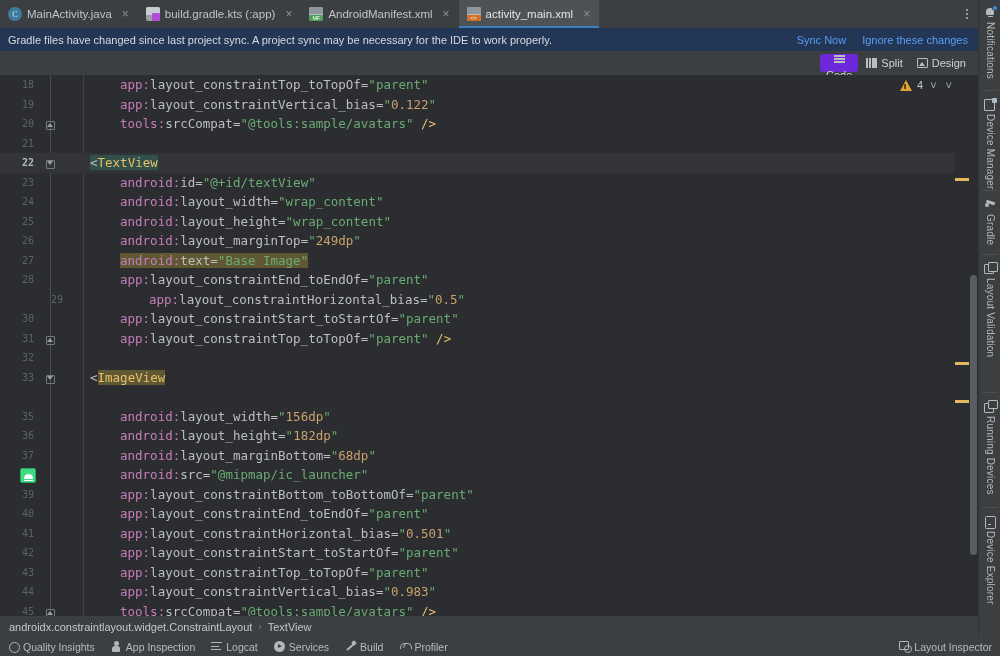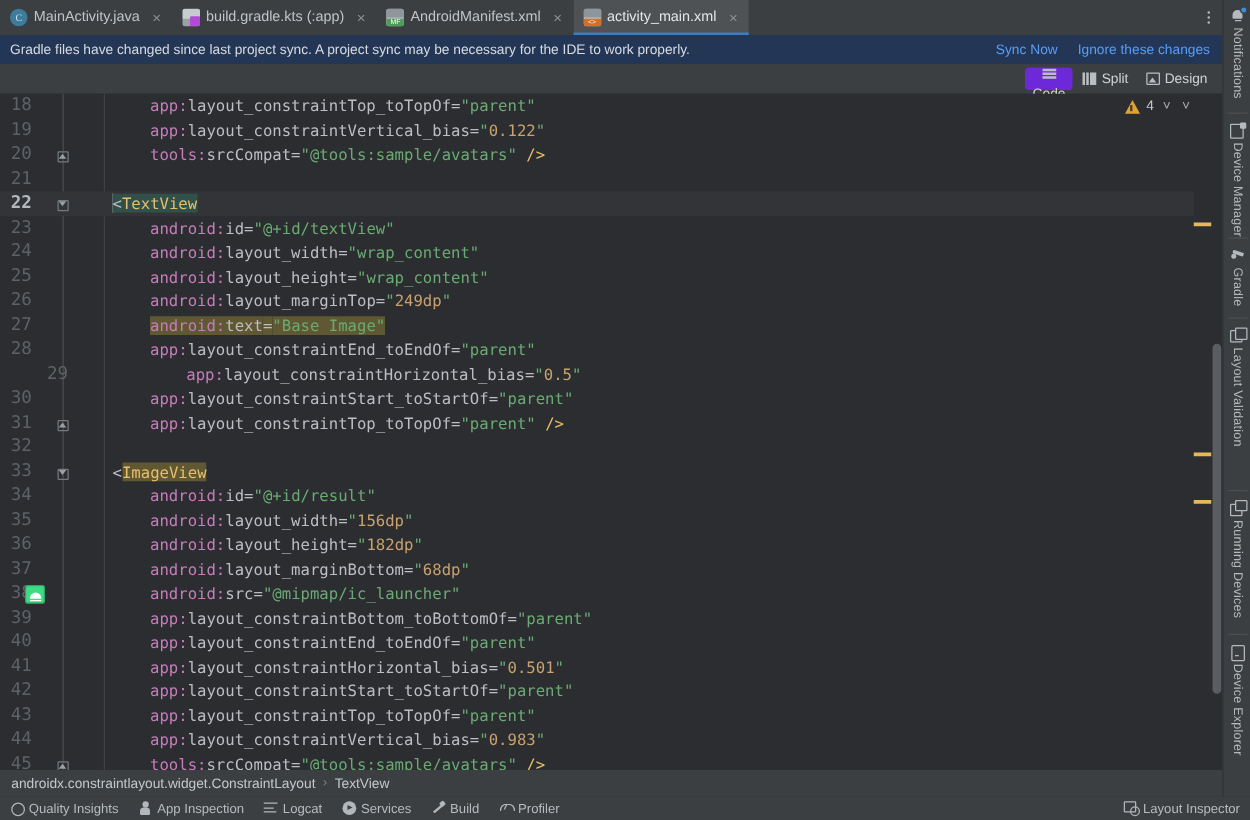--- a/index.html
+++ b/index.html
@@ -115,22 +115,22 @@
     position: relative;
   }
   .warntri::after{ content:""; position:absolute; left:-2px; top:4px; width:2px;height:5px;
                    background:#5a4318; }
   .chev { font-size: 11px; color: #a9aeb2; padding: 0 2px; cursor: default; }
 
   .codearea { position: absolute; left: 0; top: 0; width: 955px; height: 541px; }
   .row { position: relative; height: 19.5px; white-space: pre; }
   .row.cur { background: #323438; }
   .gutnum {
-    position: absolute; left: 0; width: 34px; text-align: center;
-    font-family: "DejaVu Sans Mono", monospace; font-size: 14px;
+    position: absolute; left: 0; width: 34px; text-align: right;
+    font-family: "DejaVu Sans Mono", monospace; font-size: 10px;
     color: #5e6266; line-height: 19.5px;
   }
   .row.cur .gutnum { color: #b4b9bd; font-weight: bold; }
   .fold {
     position: absolute; left: 45px; top: 6px; width: 9px; height: 9px;
   }
   .fold.open::before, .fold.close::before {
     content:""; position:absolute; left:1px; top:1px; width:7px; height:7px;
     border:1px solid #757a7f; border-radius:1px;
   }
@@ -364,21 +364,20 @@
         <div class="row" style="top: 117px; position: absolute; left: 0px; right: 0px;"><span class="gutnum">24</span><span class="code" style="left: 120px;"><span class="ns">android:</span><span class="attr">layout_width</span><span class="pct">=</span><span class="str">"wrap_content"</span></span></div>
         <div class="row" style="top: 136.5px; position: absolute; left: 0px; right: 0px;"><span class="gutnum">25</span><span class="code" style="left: 120px;"><span class="ns">android:</span><span class="attr">layout_height</span><span class="pct">=</span><span class="str">"wrap_content"</span></span></div>
         <div class="row" style="top: 156px; position: absolute; left: 0px; right: 0px;"><span class="gutnum">26</span><span class="code" style="left: 120px;"><span class="ns">android:</span><span class="attr">layout_marginTop</span><span class="pct">=</span><span class="str">"</span><span class="num">249dp</span><span class="str">"</span></span></div>
         <div class="row" style="top: 175.5px; position: absolute; left: 0px; right: 0px;"><span class="gutnum">27</span><span class="code" style="left: 120px;"><span class="ns olivehl">android:</span><span class="attr olivehl">text</span><span class="pct olivehl">=</span><span class="str olivehl">"Base Image"</span></span></div>
         <div class="row" style="top: 195px; position: absolute; left: 0px; right: 0px;"><span class="gutnum">28</span><span class="code" style="left: 120px;"><span class="ns">app:</span><span class="attr">layout_constraintEnd_toEndOf</span><span class="pct">=</span><span class="str">"parent"</span></span></div>
         <div class="row" style="top: 214.5px; position: absolute; left: 0px; right: 0px; margin-left: 29px;"><span class="gutnum">29</span><span class="code" style="left: 120px;"><span class="ns">app:</span><span class="attr">layout_constraintHorizontal_bias</span><span class="pct">=</span><span class="str">"</span><span class="num">0.5</span><span class="str">"</span></span></div>
         <div class="row" style="top: 234px; position: absolute; left: 0px; right: 0px;"><span class="gutnum">30</span><span class="code" style="left: 120px;"><span class="ns">app:</span><span class="attr">layout_constraintStart_toStartOf</span><span class="pct">=</span><span class="str">"parent"</span></span></div>
         <div class="row" style="top: 253.5px; position: absolute; left: 0px; right: 0px;"><span class="gutnum">31</span><span class="fold close"></span><span class="code" style="left: 120px;"><span class="ns">app:</span><span class="attr">layout_constraintTop_toTopOf</span><span class="pct">=</span><span class="str">"parent"</span><span> </span><span class="slash">/&gt;</span></span></div>
         <div class="row" style="top: 273px; position: absolute; left: 0px; right: 0px;"><span class="gutnum">32</span><span class="code" style="left: 60px;"></span></div>
         <div class="row" style="top: 292.5px; position: absolute; left: 0px; right: 0px;"><span class="gutnum">33</span><span class="fold open"></span><span class="code" style="left: 90px;"><span>&lt;</span><span class="tag olivehl">ImageView</span></span></div>
-        <div class="row" style="top: 312px; position: absolute; left: 0px; right: 0px;"><span class="gutnum">34</span><span class="code" style="left: 120px;"><span class="ns">android:</span><span class="attr">id</span><span class="pct">=</span><span class="str">"@+id/result"</span></span></div>
         <div class="row" style="top: 331.5px; position: absolute; left: 0px; right: 0px;"><span class="gutnum">35</span><span class="code" style="left: 120px;"><span class="ns">android:</span><span class="attr">layout_width</span><span class="pct">=</span><span class="str">"</span><span class="num">156dp</span><span class="str">"</span></span></div>
         <div class="row" style="top: 351px; position: absolute; left: 0px; right: 0px; text-decoration: underline;"><span class="gutnum">36</span><span class="code" style="left: 120px;"><span class="ns">android:</span><span class="attr">layout_height</span><span class="pct">=</span><span class="str">"</span><span class="num">182dp</span><span class="str">"</span></span></div>
         <div class="row" style="top: 370.5px; position: absolute; left: 0px; right: 0px;"><span class="gutnum">37</span><span class="code" style="left: 120px;"><span class="ns">android:</span><span class="attr">layout_marginBottom</span><span class="pct">=</span><span class="str">"</span><span class="num">68dp</span><span class="str">"</span></span></div>
         <div class="row" style="top: 390px; position: absolute; left: 0px; right: 0px;"><span class="gutnum">38</span><span class="bmicon"></span><span class="code" style="left: 120px;"><span class="ns">android:</span><span class="attr">src</span><span class="pct">=</span><span class="str">"@mipmap/ic_launcher"</span></span></div>
         <div class="row" style="top: 409.5px; position: absolute; left: 0px; right: 0px;"><span class="gutnum">39</span><span class="code" style="left: 120px;"><span class="ns">app:</span><span class="attr">layout_constraintBottom_toBottomOf</span><span class="pct">=</span><span class="str">"parent"</span></span></div>
         <div class="row" style="top: 429px; position: absolute; left: 0px; right: 0px; padding-left: 39px;"><span class="gutnum">40</span><span class="code" style="left: 120px;"><span class="ns">app:</span><span class="attr">layout_constraintEnd_toEndOf</span><span class="pct">=</span><span class="str">"parent"</span></span></div>
         <div class="row" style="top: 448.5px; position: absolute; left: 0px; right: 0px;"><span class="gutnum">41</span><span class="code" style="left: 120px;"><span class="ns">app:</span><span class="attr">layout_constraintHorizontal_bias</span><span class="pct">=</span><span class="str">"</span><span class="num">0.501</span><span class="str">"</span></span></div>
         <div class="row" style="top: 468px; position: absolute; left: 0px; right: 0px;"><span class="gutnum">42</span><span class="code" style="left: 120px;"><span class="ns">app:</span><span class="attr">layout_constraintStart_toStartOf</span><span class="pct">=</span><span class="str">"parent"</span></span></div>
         <div class="row" style="top: 487.5px; position: absolute; left: 0px; right: 0px;"><span class="gutnum">43</span><span class="code" style="left: 120px;"><span class="ns">app:</span><span class="attr">layout_constraintTop_toTopOf</span><span class="pct">=</span><span class="str">"parent"</span></span></div>
         <div class="row" style="top: 507px; position: absolute; left: 0px; right: 0px;"><span class="gutnum">44</span><span class="code" style="left: 120px;"><span class="ns">app:</span><span class="attr">layout_constraintVertical_bias</span><span class="pct">=</span><span class="str">"</span><span class="num">0.983</span><span class="str">"</span></span></div>

